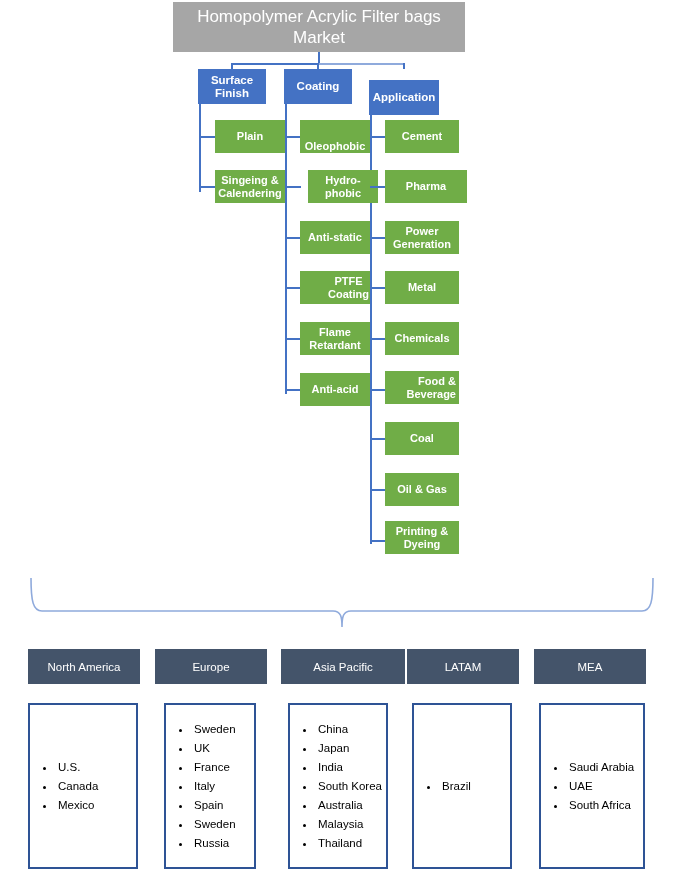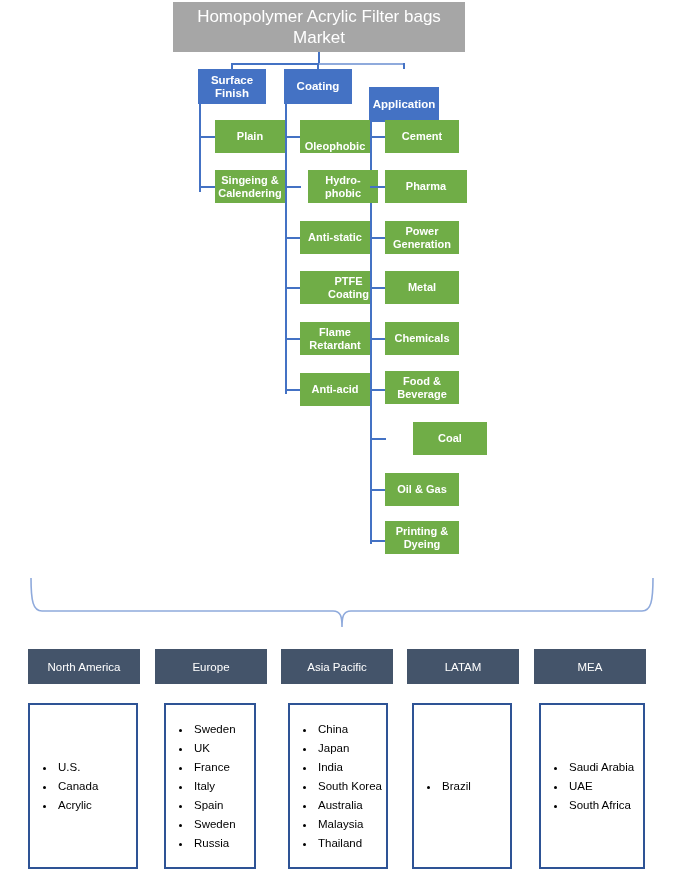--- a/index.html
+++ b/index.html
@@ -112,21 +112,21 @@
 <div class="abs line-v" style="left:231px; top:63px; height:6px;"></div>
 <div class="abs line-v" style="left:317px; top:63px; height:6px;"></div>
 <div class="abs line-v" style="left:403px; top:63px; height:6px;"></div>
 
 <div class="abs cat-box" style="left:198px; top:69px; width:68px;">
   <span>Surface Finish</span>
 </div>
 <div class="abs cat-box" style="left:284px; top:69px; width:68px;">
   <span>Coating</span>
 </div>
-<div class="abs cat-box" style="left:369px; top:87px; width:70px;">
+<div class="abs cat-box" style="left:369px; top:80px; width:70px;">
   <span>Application</span>
 </div>
 
 <div class="abs line-v" style="left:199px; top:104px; height:88px;"></div>
 <div class="abs line-v" style="left:285px; top:104px; height:290px;"></div>
 <div class="abs line-v" style="left:370px; top:104px; height:440px;"></div>
 
 <div class="abs line-h" style="left:199px; top:136px; width:16px;"></div>
 <div class="abs leaf-box" style="left:215px; top:120px; width:70px;">
   <span>Plain</span>
@@ -175,25 +175,25 @@
 </div>
 <div class="abs line-h" style="left:370px; top:287px; width:16px;"></div>
 <div class="abs leaf-box" style="left:385px; top:271px; width:74px;">
   <span>Metal</span>
 </div>
 <div class="abs line-h" style="left:370px; top:338px; width:16px;"></div>
 <div class="abs leaf-box" style="left:385px; top:322px; width:74px;">
   <span>Chemicals</span>
 </div>
 <div class="abs line-h" style="left:370px; top:389px; width:16px;"></div>
-<div class="abs leaf-box" style="left:385px; top:371px; width:74px;">
+<div class="abs leaf-box" style="left:385px; top:371px; width:74px;text-align:right;">
   <span>Food  &amp;  Beverage</span>
 </div>
 <div class="abs line-h" style="left:370px; top:438px; width:16px;"></div>
-<div class="abs leaf-box" style="left:385px; top:422px; width:74px;margin-left:28px;">
+<div class="abs leaf-box" style="left:385px; top:422px; width:74px;">
   <span>Coal</span>
 </div>
 <div class="abs line-h" style="left:370px; top:489px; width:16px;"></div>
 <div class="abs leaf-box" style="left:385px; top:473px; width:74px;">
   <span>Oil &amp; Gas</span>
 </div>
 <div class="abs line-h" style="left:370px; top:540px; width:16px;"></div>
 <div class="abs leaf-box" style="left:385px; top:521px; width:74px;">
   <span>Printing &amp; Dyeing</span>
 </div>
@@ -202,35 +202,35 @@
   <path d="M 3,3 C 3,26 5,36 14,36 L 305,36 C 313,36 314,42 314,52
            C 314,42 315,36 323,36 L 614,36 C 623,36 625,26 625,3" fill="none" stroke="#8FAADC" stroke-width="1.6"></path>
 </svg>
 
 <div class="abs region-head" style="left:28px; top:649px; width:112px;">
   <span>North America</span>
 </div>
 <div class="abs region-head" style="left:155px; top:649px; width:112px;">
   <span>Europe</span>
 </div>
-<div class="abs region-head" style="left:281px; top:649px; width:112px;">
+<div class="abs region-head" style="left:281px; top:649px; width:124px;">
   <span>Asia Pacific</span>
 </div>
 <div class="abs region-head" style="left:407px; top:649px; width:112px;">
   <span>LATAM</span>
 </div>
 <div class="abs region-head" style="left:534px; top:649px; width:112px;">
   <span>MEA</span>
 </div>
 
 <div class="abs region-body" style="left:28px; top:703px; width:110px; height:166px;">
   <ul>
     <li>U.S.</li>
     <li>Canada</li>
-    <li>Acrylic</li>
+    <li>Mexico</li>
   </ul>
 </div>
 
 <div class="abs region-body" style="left:164px; top:703px; width:92px; height:166px;">
   <ul>
     <li>Sweden</li>
     <li>UK</li>
     <li>France</li>
     <li>Italy</li>
     <li>Spain</li>

